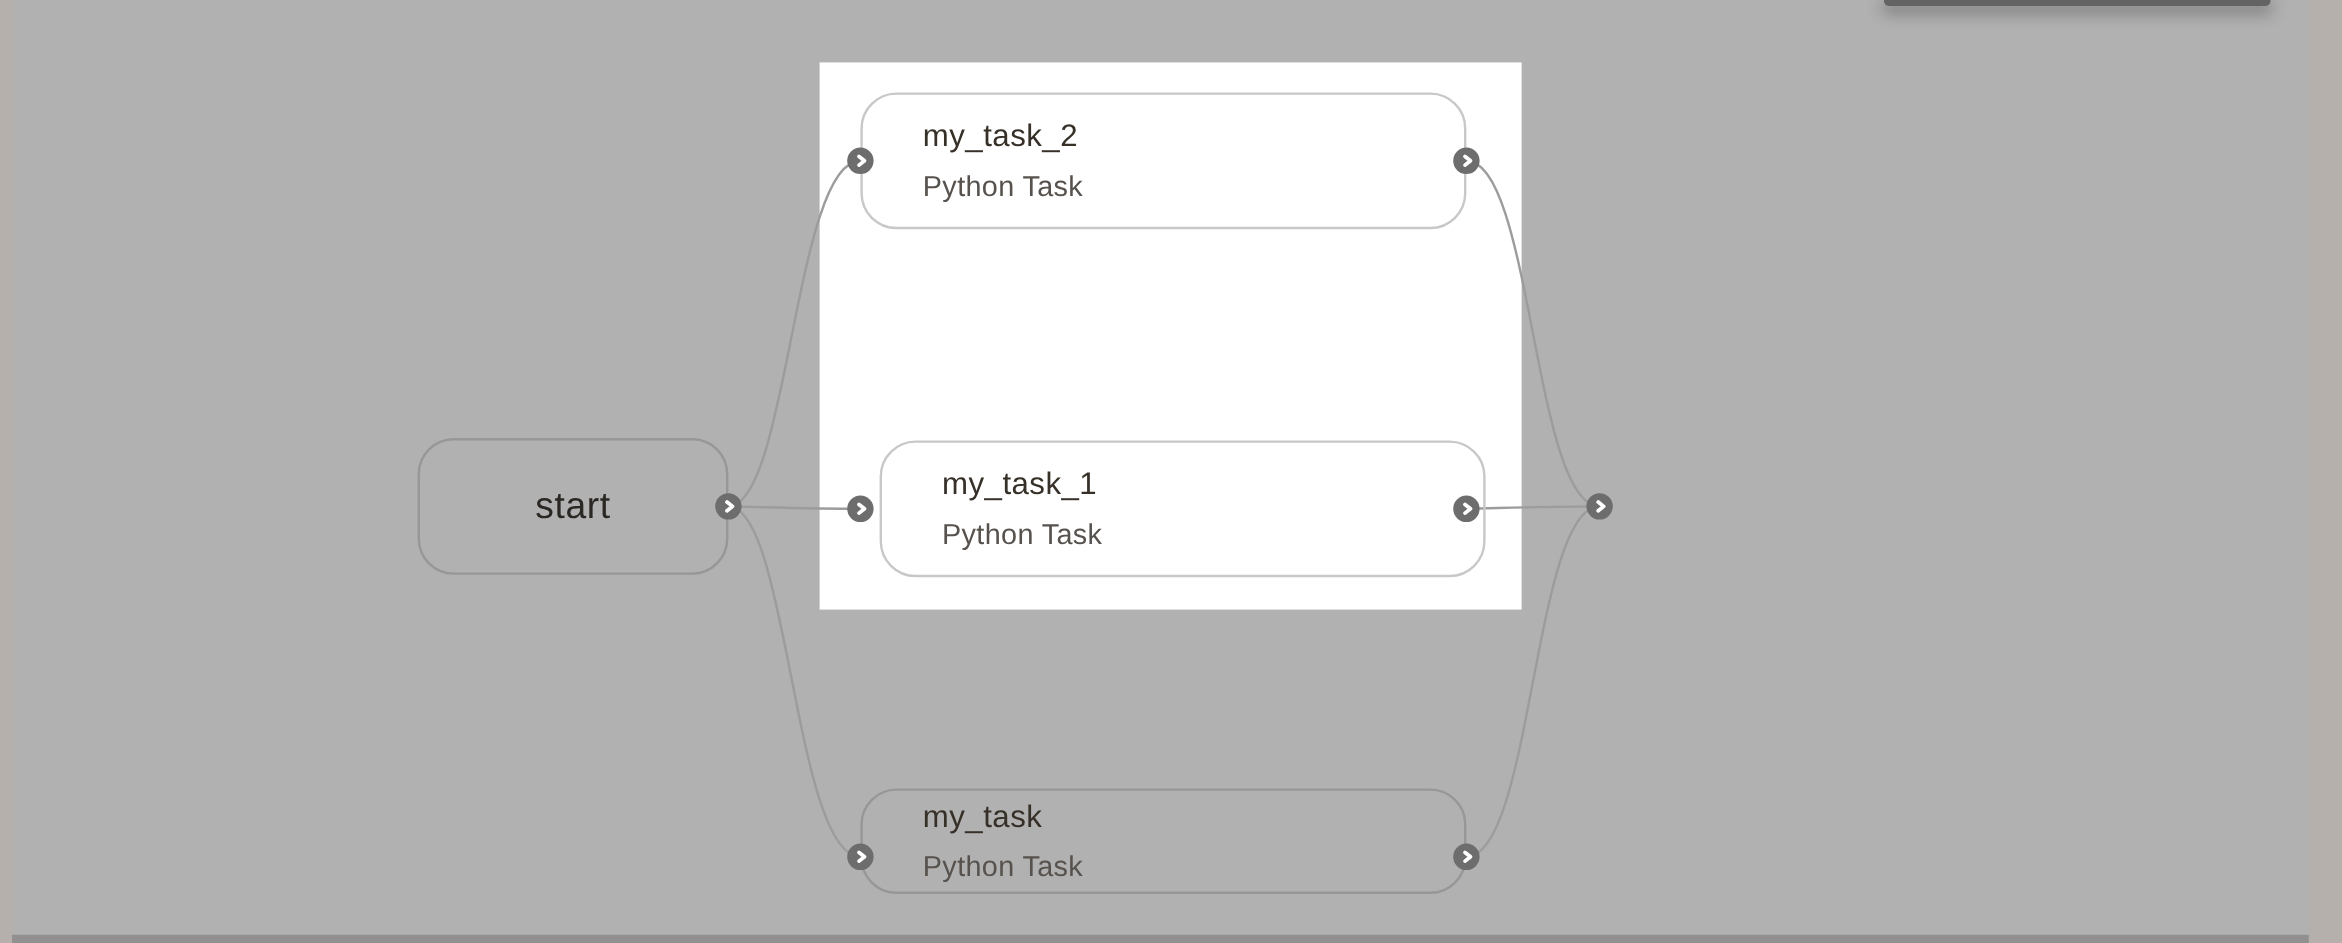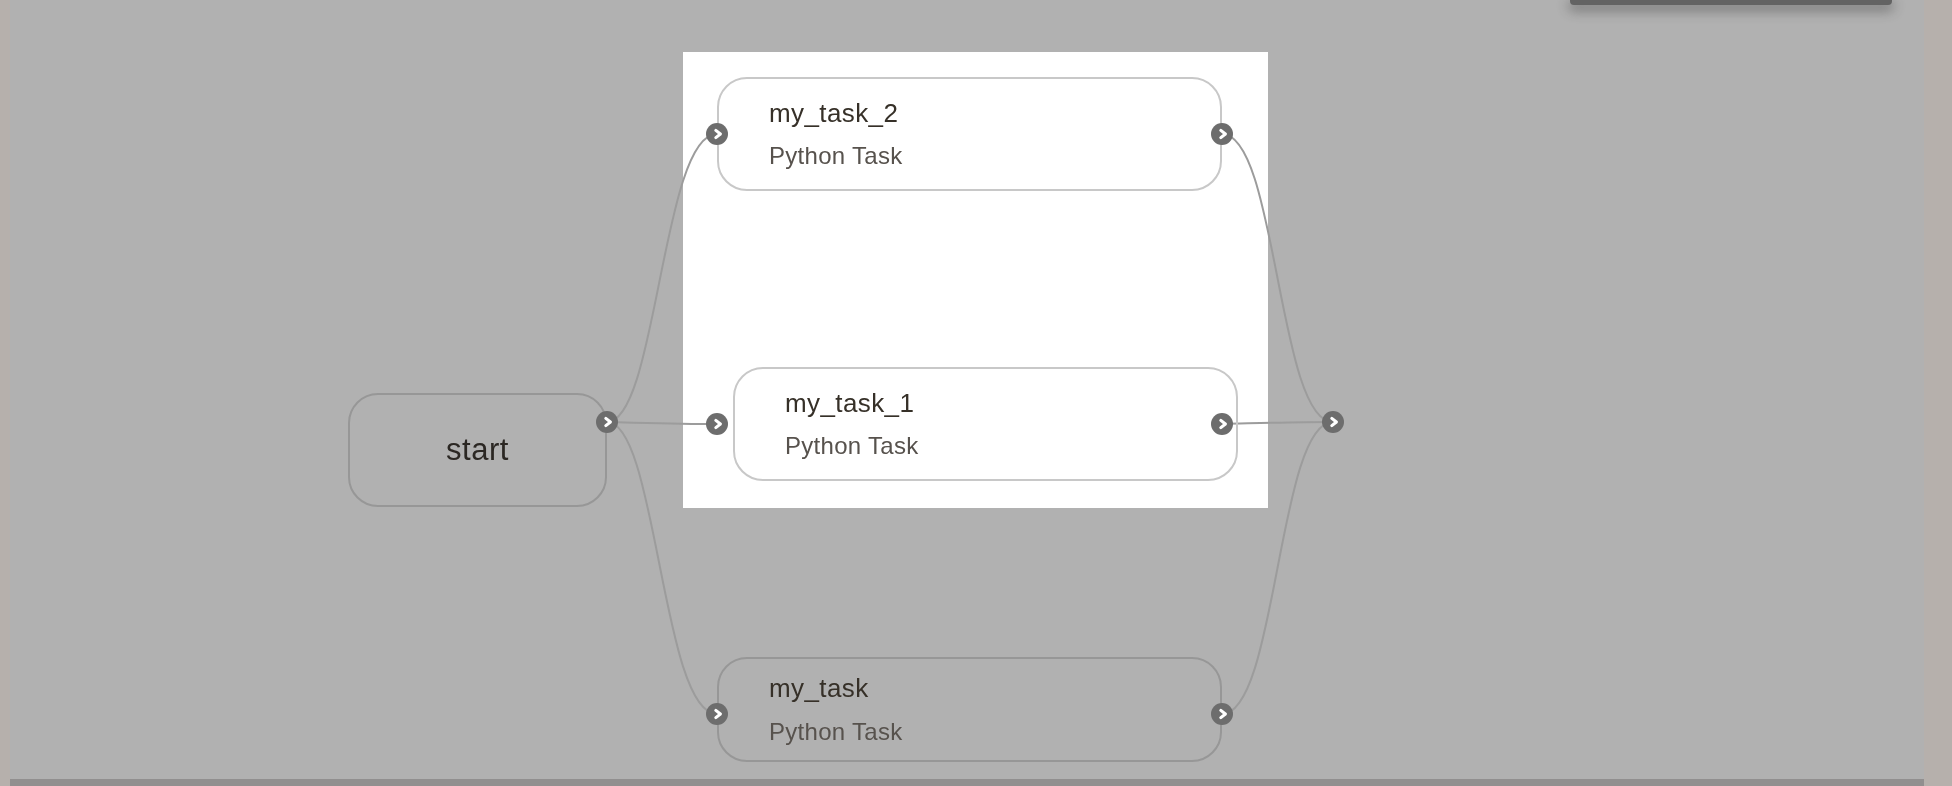--- a/index.html
+++ b/index.html
@@ -66,35 +66,35 @@
 
   <svg class="edges" viewBox="0 0 1952 786">
     <path d="M607,422 C657,422 662,134 717,134"></path>
     <path d="M607,422 C650,423 680,424 717,424"></path>
     <path d="M607,422 C657,422 662,714 717,714"></path>
     <path d="M1222,134 C1277,134 1278,422 1333,422"></path>
     <path d="M1222,424 C1265,423 1295,422 1333,422"></path>
     <path d="M1222,714 C1277,714 1278,422 1333,422"></path>
   </svg>
 
-  <div class="node endpoint" style="left:348px;top:365px;width:259px;height:114px;margin-top:28px;">
+  <div class="node endpoint" style="left:348px;top:365px;width:259px;height:114px;">
     <div class="endpoint-label">start</div>
   </div>
 
   <div class="node task on-white" style="left:717px;top:77px;width:505px;height:114px;">
     <div class="node-title">my_task_2</div>
     <div class="node-sub">Python Task</div>
   </div>
 
   <div class="node task on-white" style="left:733px;top:367px;width:505px;height:114px;">
     <div class="node-title">my_task_1</div>
     <div class="node-sub">Python Task</div>
   </div>
 
-  <div class="node task" style="left:717px;top:657px;width:505px;height:105px;">
+  <div class="node task" style="left:717px;top:657px;width:505px;height:88px;">
     <div class="node-title">my_task</div>
     <div class="node-sub">Python Task</div>
   </div>
 
 
   <div class="handle" style="left:607px;top:422px;">
     <svg viewBox="0 0 10 10">
         <path d="M3.2 2 L7 5 L3.2 8"></path>
       </svg>
   </div>

